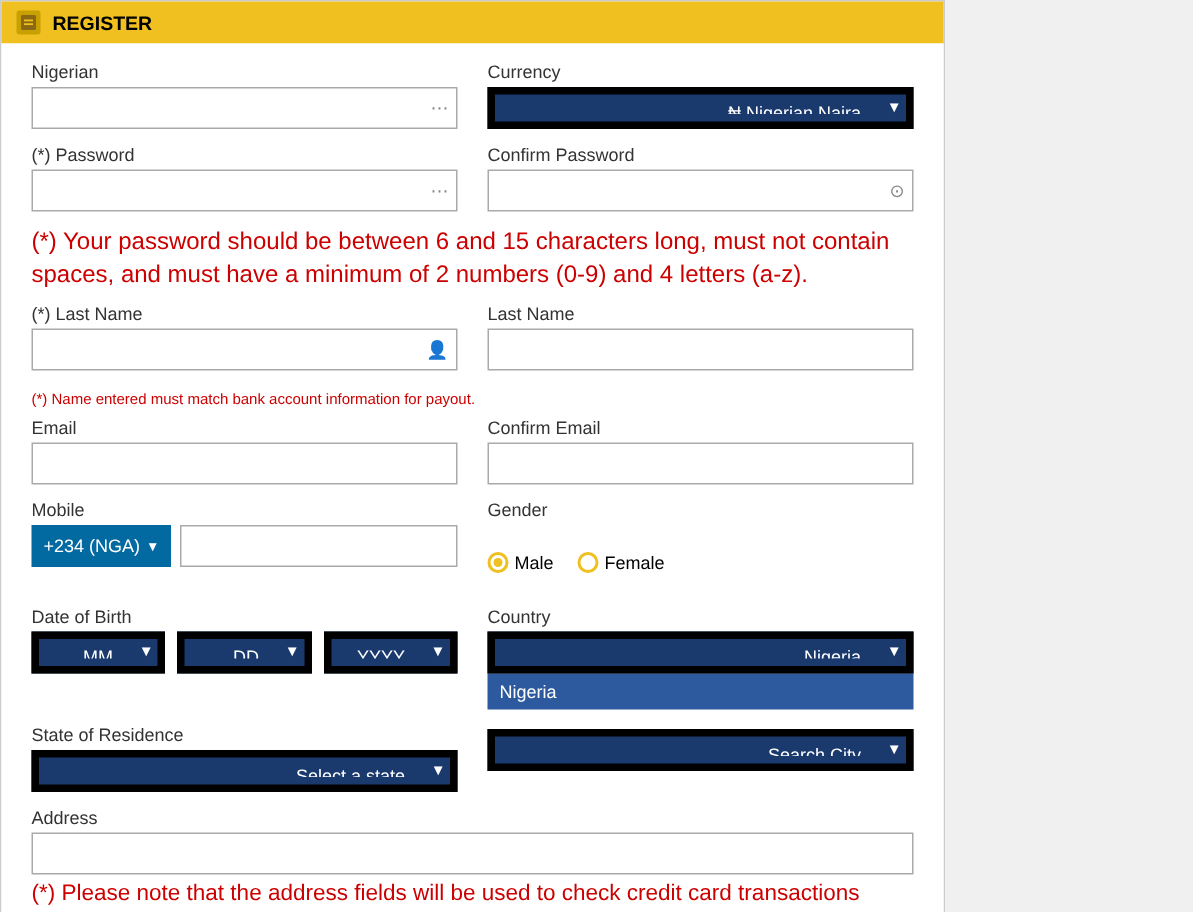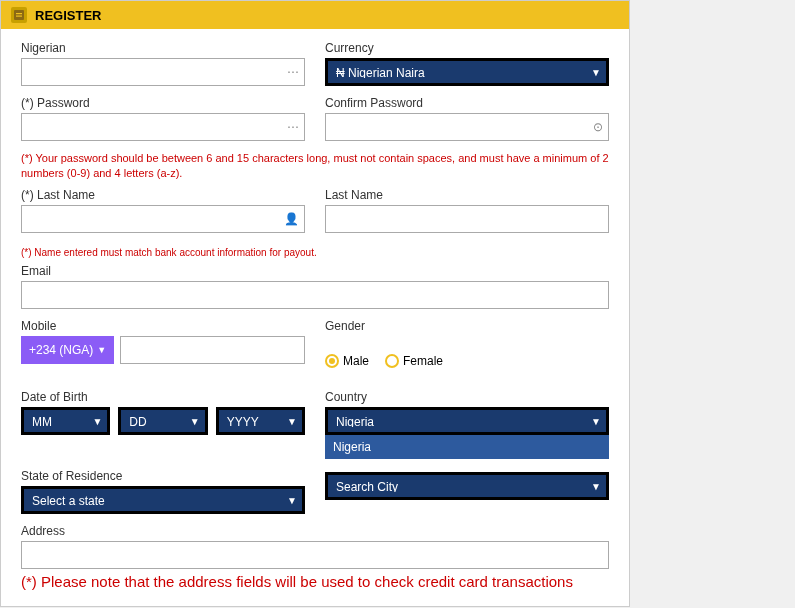--- a/index.html
+++ b/index.html
@@ -73,66 +73,67 @@
     }
     .input-icon {
       position: absolute;
       right: 6px;
       color: #888;
       font-size: 12px;
     }
     .select-dark {
       background: #1a3a6e;
       color: #fff;
-      border: 3px solid #000000;
+      border: 5px solid #000000;
       padding: 5px 30px 5px 8px;
       font-size: 12px;
       height: 28px;
       width: 100%;
       appearance: none;
       -webkit-appearance: none;
       cursor: pointer;
       outline: none;
+      text-align: right;
     }
     .select-wrapper {
       position: relative;
     }
     .select-wrapper::after {
       content: '▼';
       position: absolute;
       right: 8px;
       top: 50%;
       transform: translateY(-50%);
       color: #fff;
       font-size: 10px;
       pointer-events: none;
     }
     .select-wrapper-blue::after {
       color: #fff;
     }
     .error-text {
       color: #cc0000;
-      font-size: 11px;
+      font-size: 16px;
       margin-top: 3px;
       margin-bottom: 6px;
       line-height: 1.4;
     }
     .warning-text {
       color: #cc0000;
       font-size: 10px;
       margin-top: 14px;
       margin-bottom: 6px;
     }
     .mobile-row {
       display: flex;
       align-items: center;
       gap: 6px;
     }
     .mobile-code-btn {
-      background: #8b5cf6;
+      background: #0369a1;
       color: #fff;
       border: none;
       padding: 5px 8px;
       font-size: 12px;
       height: 28px;
       cursor: pointer;
       white-space: nowrap;
       display: flex;
       align-items: center;
       gap: 4px;
@@ -279,20 +280,24 @@
       </div>
     </div>
 
     <div class="warning-text">(*) Name entered must match bank account information for payout.</div>
 
     <div class="form-row">
       <div class="form-col">
         <label>Email</label>
         <input type="email" style="">
       </div>
+      <div class="form-col">
+        <label>Confirm Email</label>
+        <input type="email" style="">
+      </div>
     </div>
 
     <div class="form-row" style="margin-bottom:22px;">
       <div class="form-col">
         <label>Mobile</label>
         <div class="mobile-row">
           <button class="mobile-code-btn">
             <span>+234 (NGA)</span>
             <span class="arrow">▼</span>
           </button>

